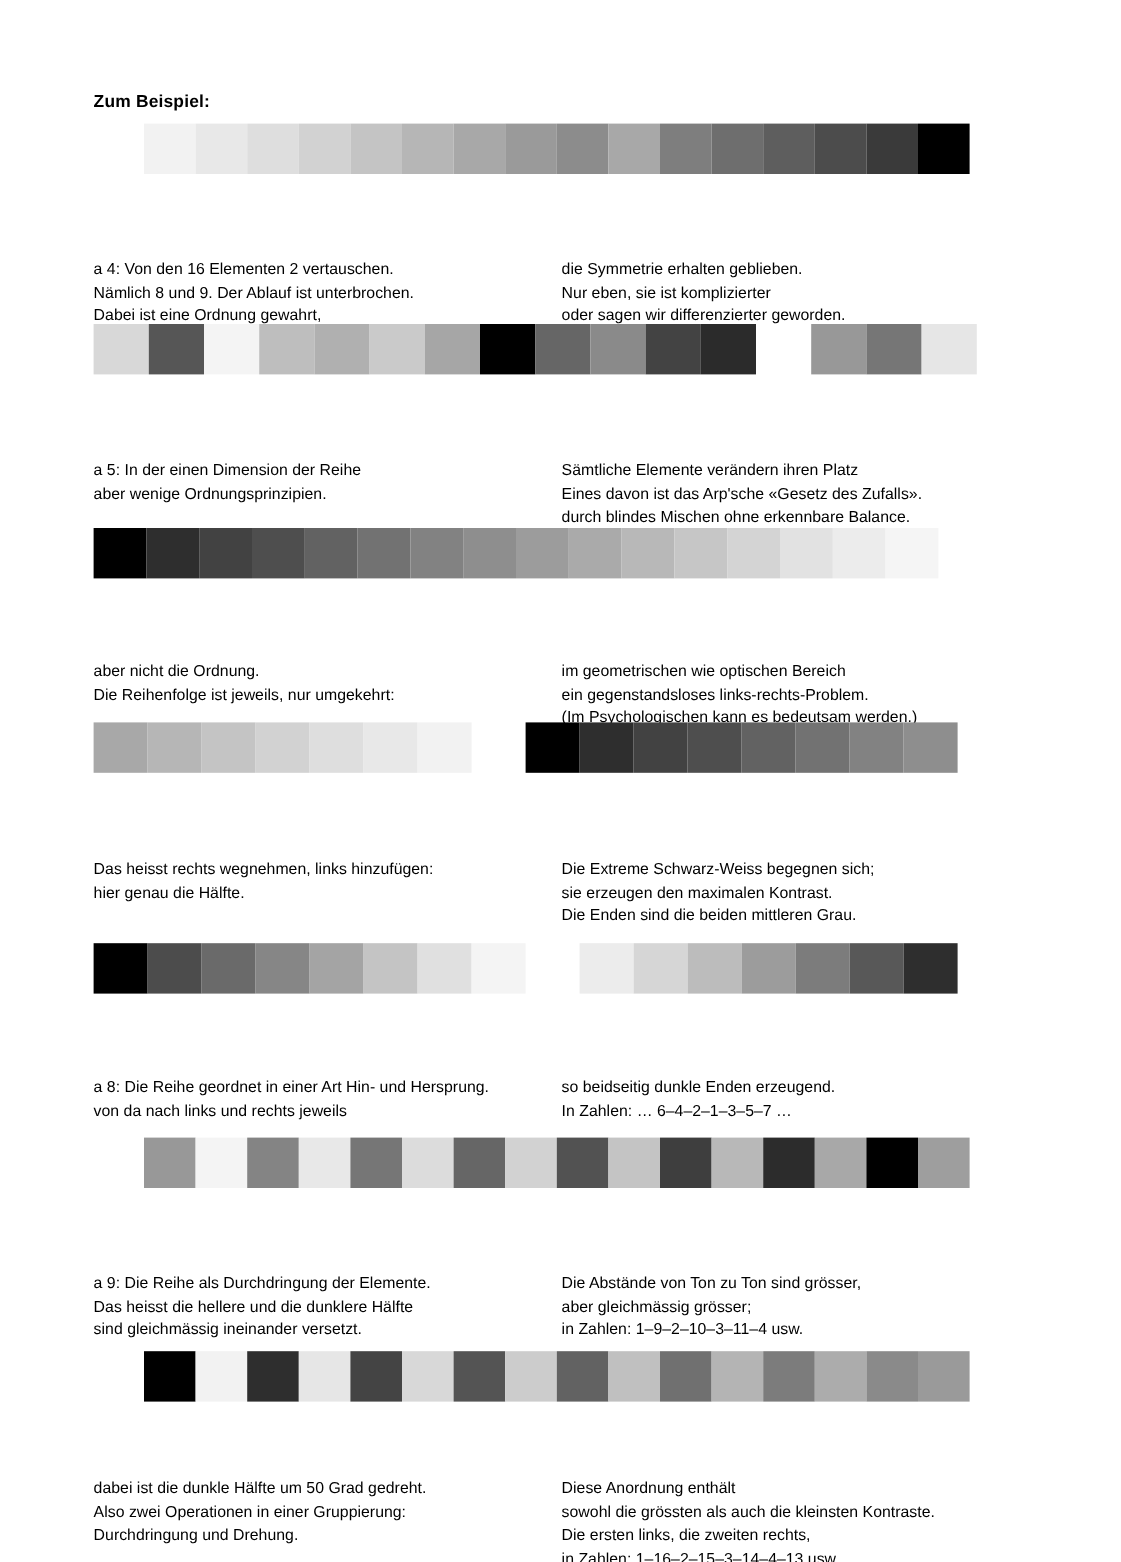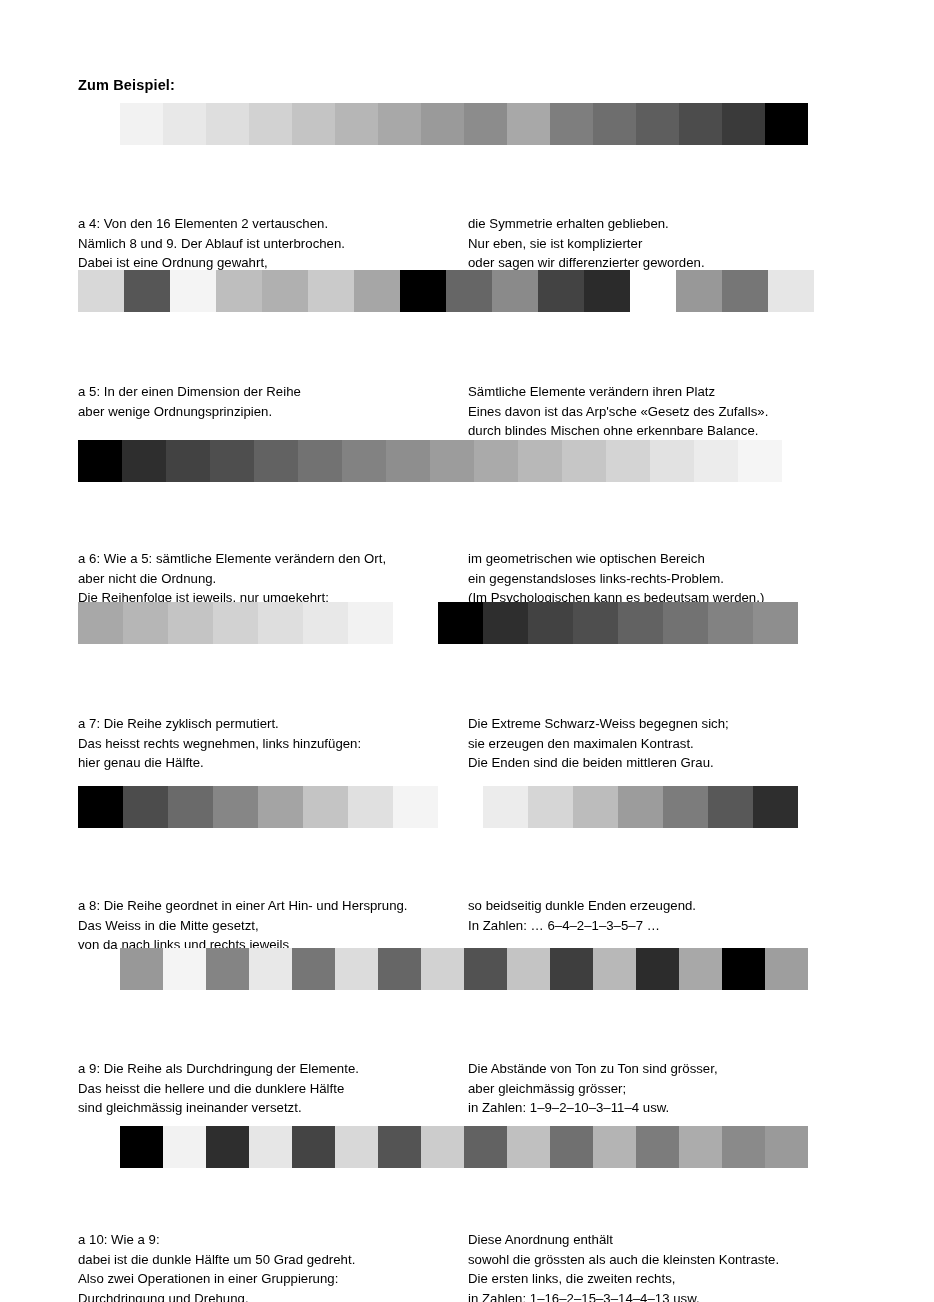--- a/index.html
+++ b/index.html
@@ -143,21 +143,20 @@
         <div class="cell" style="width: 44px; background: rgb(170, 170, 170);"></div>
         <div class="cell" style="width: 44px; background: rgb(184, 184, 184);"></div>
         <div class="cell" style="width: 44px; background: rgb(198, 198, 198);"></div>
         <div class="cell" style="width: 44px; background: rgb(212, 212, 212);"></div>
         <div class="cell" style="width: 44px; background: rgb(226, 226, 226);"></div>
         <div class="cell" style="width: 44px; background: rgb(236, 236, 236);"></div>
         <div class="cell" style="width: 44px; background: rgb(245, 245, 245);"></div>
       </div>
       <div class="caption" style="top: 505px;">
         <div class="col col-left">
-          <span class="line">a 6: Wie a 5: sämtliche Elemente verändern den Ort,</span>
           <span class="line">aber nicht die Ordnung.</span>
           <span class="line">Die Reihenfolge ist jeweils, nur umgekehrt:</span>
         </div>
         <div class="col col-right">
           <span class="line">im geometrischen wie optischen Bereich</span>
           <span class="line">ein gegenstandsloses links-rechts-Problem.</span>
           <span class="line">(Im Psychologischen kann es bedeutsam werden.)</span>
         </div>
       </div>
       <div class="bar" style="left: 78px; top: 602px; width: 720px;">
@@ -173,21 +172,20 @@
         <div class="cell" style="width: 45px; background: rgb(46, 46, 46);"></div>
         <div class="cell" style="width: 45px; background: rgb(66, 66, 66);"></div>
         <div class="cell" style="width: 45px; background: rgb(78, 78, 78);"></div>
         <div class="cell" style="width: 45px; background: rgb(98, 98, 98);"></div>
         <div class="cell" style="width: 45px; background: rgb(114, 114, 114);"></div>
         <div class="cell" style="width: 45px; background: rgb(130, 130, 130);"></div>
         <div class="cell" style="width: 45px; background: rgb(142, 142, 142);"></div>
       </div>
       <div class="caption" style="top: 670px;">
         <div class="col col-left">
-          <span class="line">a 7: Die Reihe zyklisch permutiert.</span>
           <span class="line">Das heisst rechts wegnehmen, links hinzufügen:</span>
           <span class="line">hier genau die Hälfte.</span>
         </div>
         <div class="col col-right">
           <span class="line">Die Extreme Schwarz-Weiss begegnen sich;</span>
           <span class="line">sie erzeugen den maximalen Kontrast.</span>
           <span class="line">Die Enden sind die beiden mittleren Grau.</span>
         </div>
       </div>
       <div class="bar" style="left: 78px; top: 786px; width: 720px;">
@@ -204,21 +202,20 @@
         <div class="cell" style="width: 45px; background: rgb(214, 214, 214);"></div>
         <div class="cell" style="width: 45px; background: rgb(188, 188, 188);"></div>
         <div class="cell" style="width: 45px; background: rgb(156, 156, 156);"></div>
         <div class="cell" style="width: 45px; background: rgb(124, 124, 124);"></div>
         <div class="cell" style="width: 45px; background: rgb(88, 88, 88);"></div>
         <div class="cell" style="width: 45px; background: rgb(46, 46, 46);"></div>
       </div>
       <div class="caption" style="top: 852px;">
         <div class="col col-left">
           <span class="line">a 8: Die Reihe geordnet in einer Art Hin- und Hersprung.</span>
-          <span class="line">Das Weiss in die Mitte gesetzt,</span>
           <span class="line">von da nach links und rechts jeweils</span>
         </div>
         <div class="col col-right">
           <span class="line">so beidseitig dunkle Enden erzeugend.</span>
           <span class="line">In Zahlen: … 6–4–2–1–3–5–7 …</span>
         </div>
       </div>
       <div class="bar" style="left: 120px; top: 948px; width: 688px;">
         <div class="cell" style="width: 43px; background: rgb(152, 152, 152);"></div>
         <div class="cell" style="width: 43px; background: rgb(244, 244, 244);"></div>
@@ -262,21 +259,20 @@
         <div class="cell" style="width: 43px; background: rgb(192, 192, 192);"></div>
         <div class="cell" style="width: 43px; background: rgb(112, 112, 112);"></div>
         <div class="cell" style="width: 43px; background: rgb(180, 180, 180);"></div>
         <div class="cell" style="width: 43px; background: rgb(124, 124, 124);"></div>
         <div class="cell" style="width: 43px; background: rgb(172, 172, 172);"></div>
         <div class="cell" style="width: 43px; background: rgb(138, 138, 138);"></div>
         <div class="cell" style="width: 43px; background: rgb(154, 154, 154);"></div>
       </div>
       <div class="caption" style="top: 1186px;">
         <div class="col col-left">
-          <span class="line">a 10: Wie a 9:</span>
           <span class="line">dabei ist die dunkle Hälfte um 50 Grad gedreht.</span>
           <span class="line">Also zwei Operationen in einer Gruppierung:</span>
           <span class="line">Durchdringung und Drehung.</span>
         </div>
         <div class="col col-right">
           <span class="line">Diese Anordnung enthält</span>
           <span class="line">sowohl die grössten als auch die kleinsten Kontraste.</span>
           <span class="line">Die ersten links, die zweiten rechts,</span>
           <span class="line">in Zahlen: 1–16–2–15–3–14–4–13 usw.</span>
         </div>

